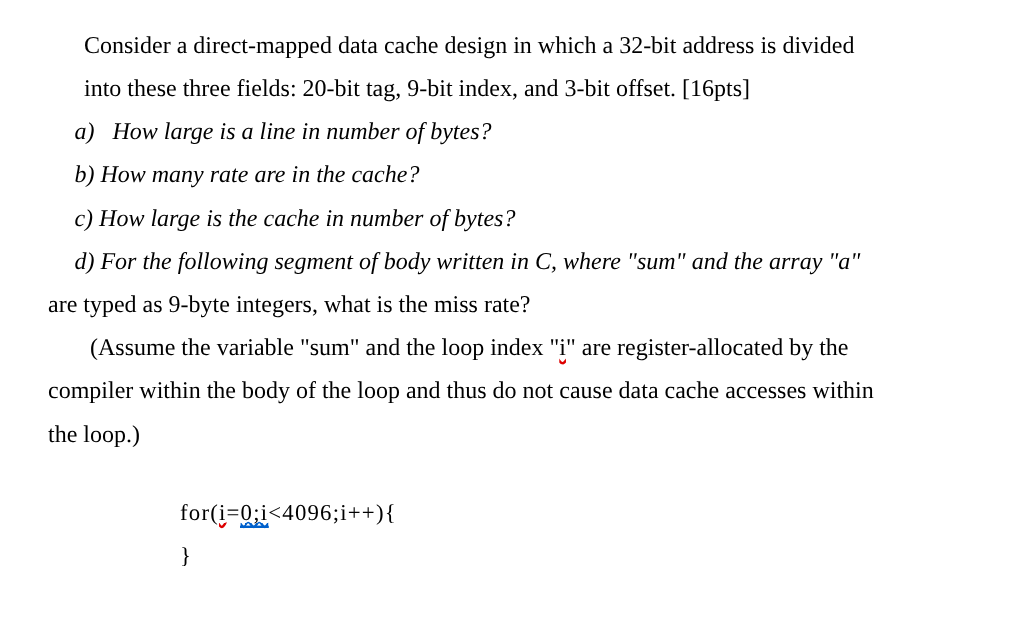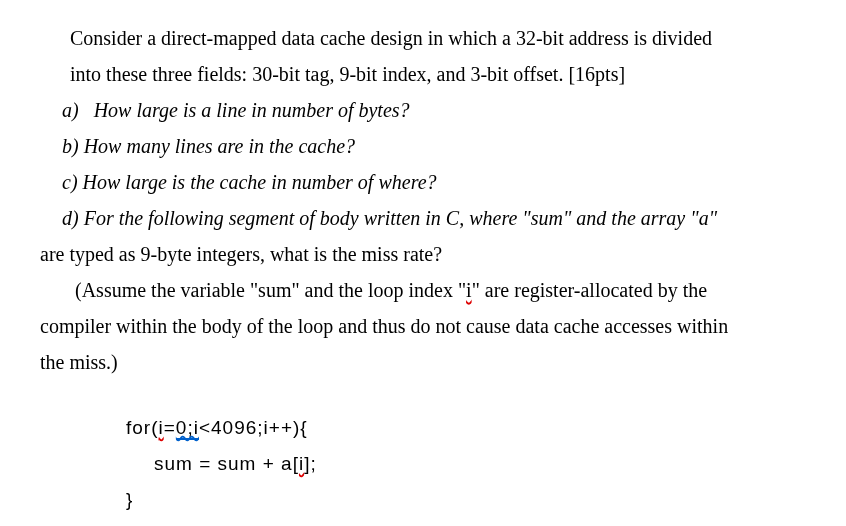--- a/index.html
+++ b/index.html
@@ -17,24 +17,24 @@
       padding-left: 30px;
     }
     .indent2 {
       padding-left: 22px;
       font-style: italic;
     }
     .para {
       margin: 0;
     }
     .code-block {
-      font-family: Liberation Sans, sans-serif;
+      font-family: Liberation Serif, serif;
       font-size: 19px;
       margin-top: 30px;
-      margin-left: 86px;
+      margin-left: 110px;
       letter-spacing: 1px;
       line-height: 1.9;
     }
     .code-indent {
       margin-left: 28px;
     }
     .squiggle-red {
       text-decoration: underline wavy #d00;
       text-decoration-skip-ink: none;
     }
@@ -45,35 +45,32 @@
       padding-bottom: 0px;
     }
     .assume-indent {
       padding-left: 35px;
     }
   </style>
 </head>
 <body>
 
 <p class="para indent1">Consider a direct-mapped data cache design in which a 32-bit address is divided</p>
-<p class="para indent1">into these three fields: 30-bit tag, 9-bit index, and 3-bit offset. [16pts]</p>
+<p class="para indent1">into these three fields: 20-bit tag, 9-bit index, and 3-bit offset. [16pts]</p>
 <p class="para indent2">
   <span>a)</span>&nbsp;&nbsp;&nbsp;<span>How large is a line in number of bytes?</span>
 </p>
-<p class="para indent2">b) How many lines are in the cache?</p>
-<p class="para indent2">c) How large is the cache in number of where?</p>
+<p class="para indent2">b) How many rate are in the cache?</p>
+<p class="para indent2">c) How large is the cache in number of bytes?</p>
 <p class="para indent2">d) For the following segment of body written in C, where "sum" and the array "a"</p>
 <p class="para">are typed as 9-byte integers, what is the miss rate?</p>
 <p class="para assume-indent">
   <span>(Assume the variable "sum" and the loop index "</span><span class="squiggle-red">i</span><span>" are register-allocated by the</span>
 </p>
 <p class="para">compiler within the body of the loop and thus do not cause data cache accesses within</p>
-<p class="para">the miss.)</p>
+<p class="para">the loop.)</p>
 
 <div class="code-block">
   <div>
     <span>for(</span><span class="squiggle-red">i</span><span>=</span><span class="squiggle-blue">0;i</span><span>&lt;4096;i++){</span>
   </div>
-  <div class="code-indent">
-    <span>sum = sum + a[</span><span class="squiggle-red">i</span><span>];</span>
-  </div>
   <div>}</div>
 </div>
 
 </body></html>

